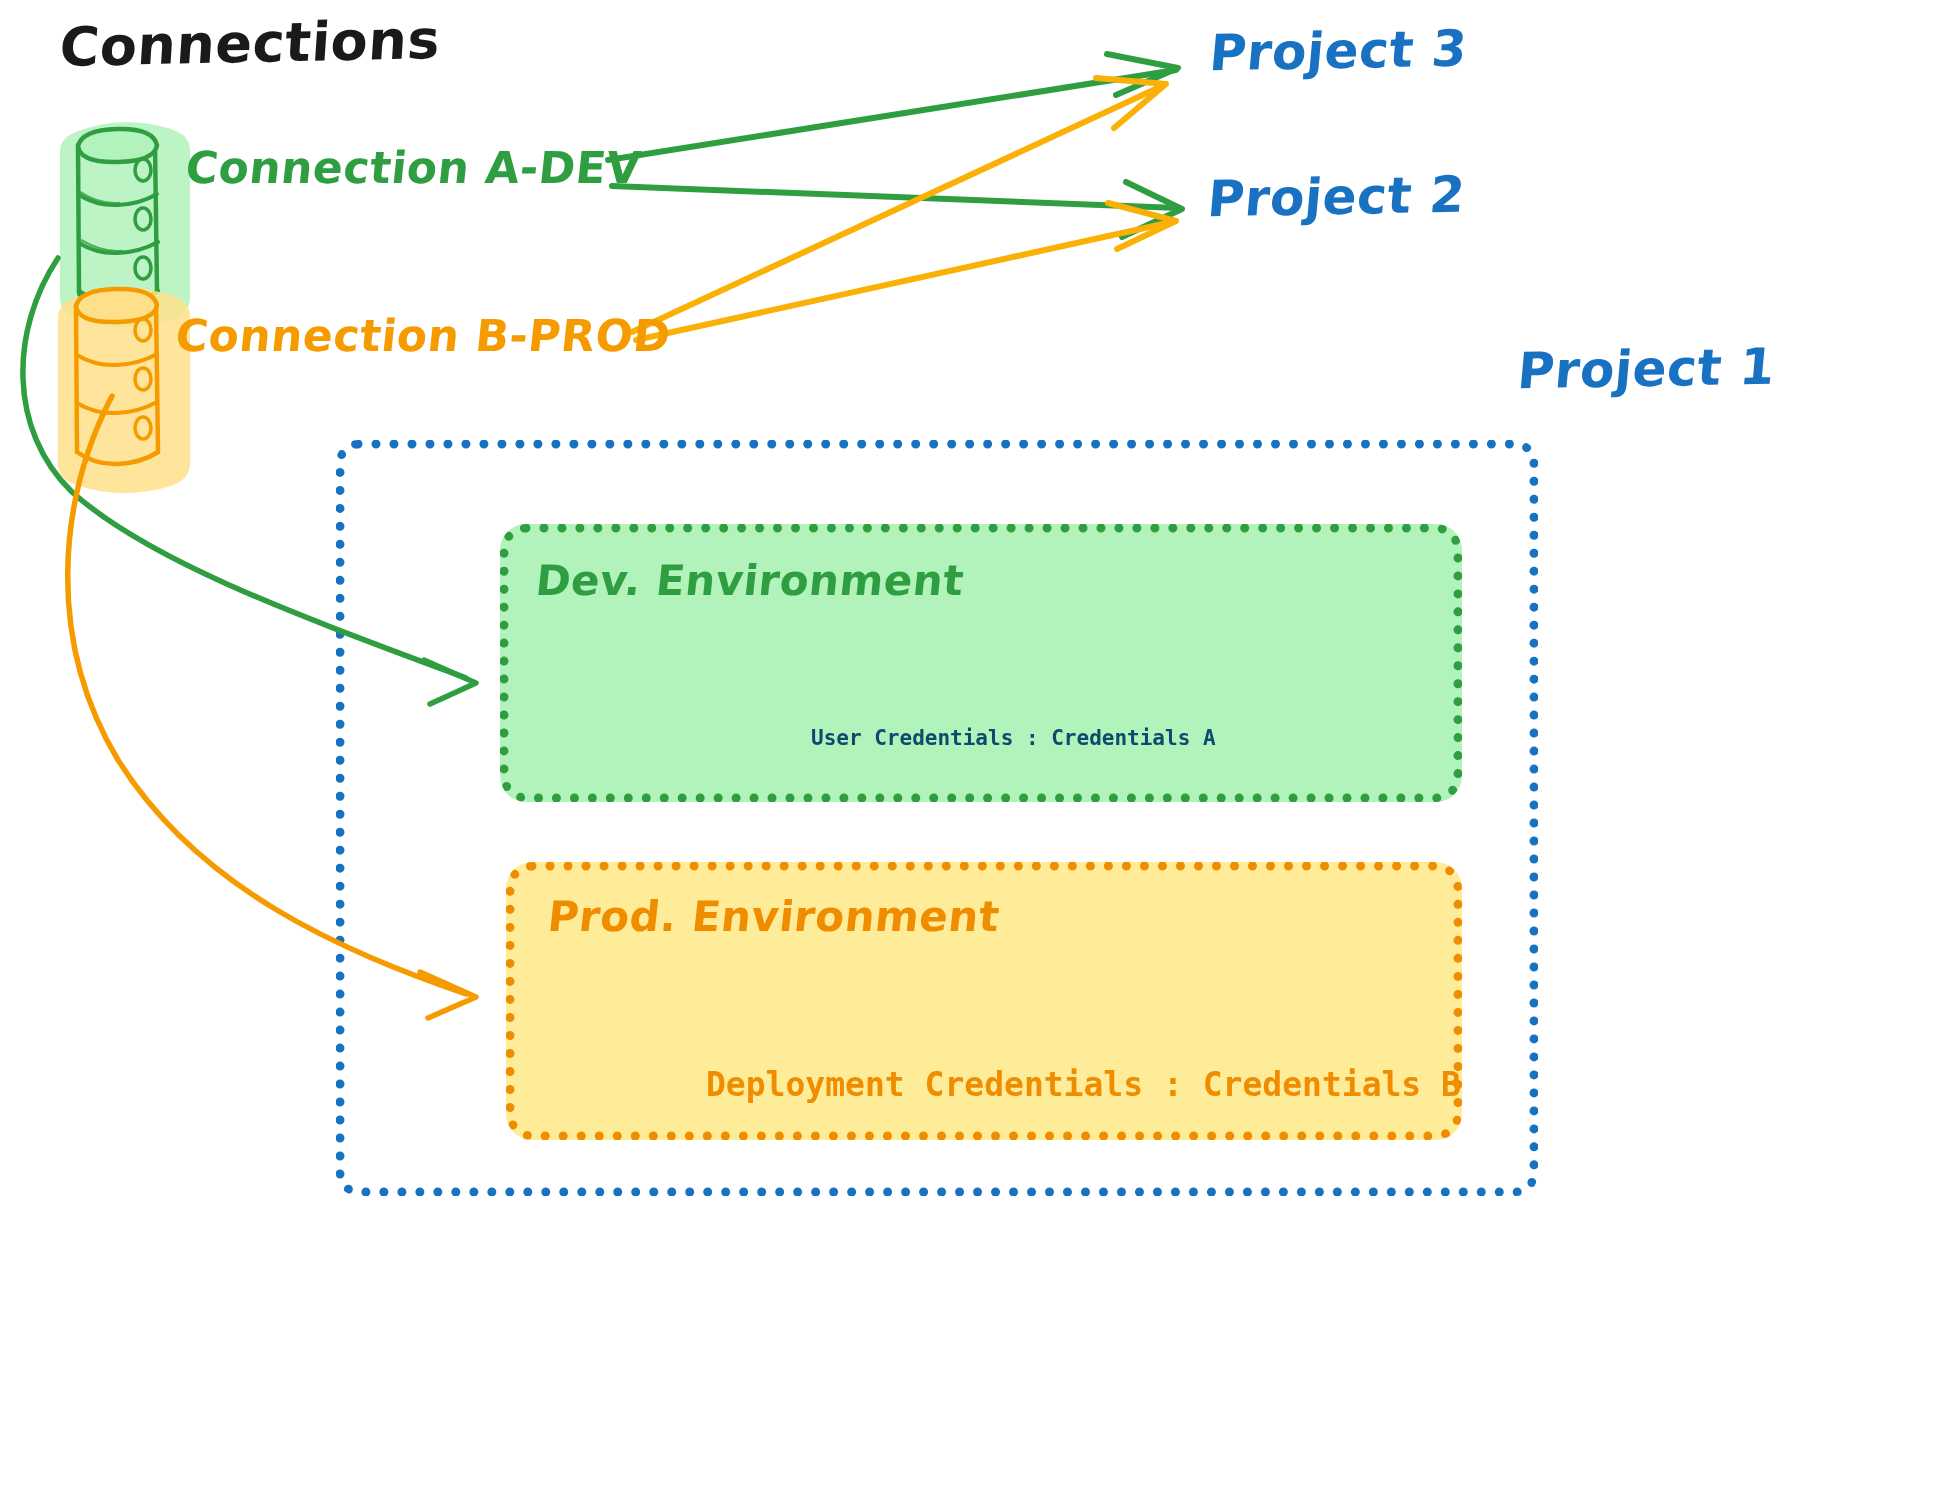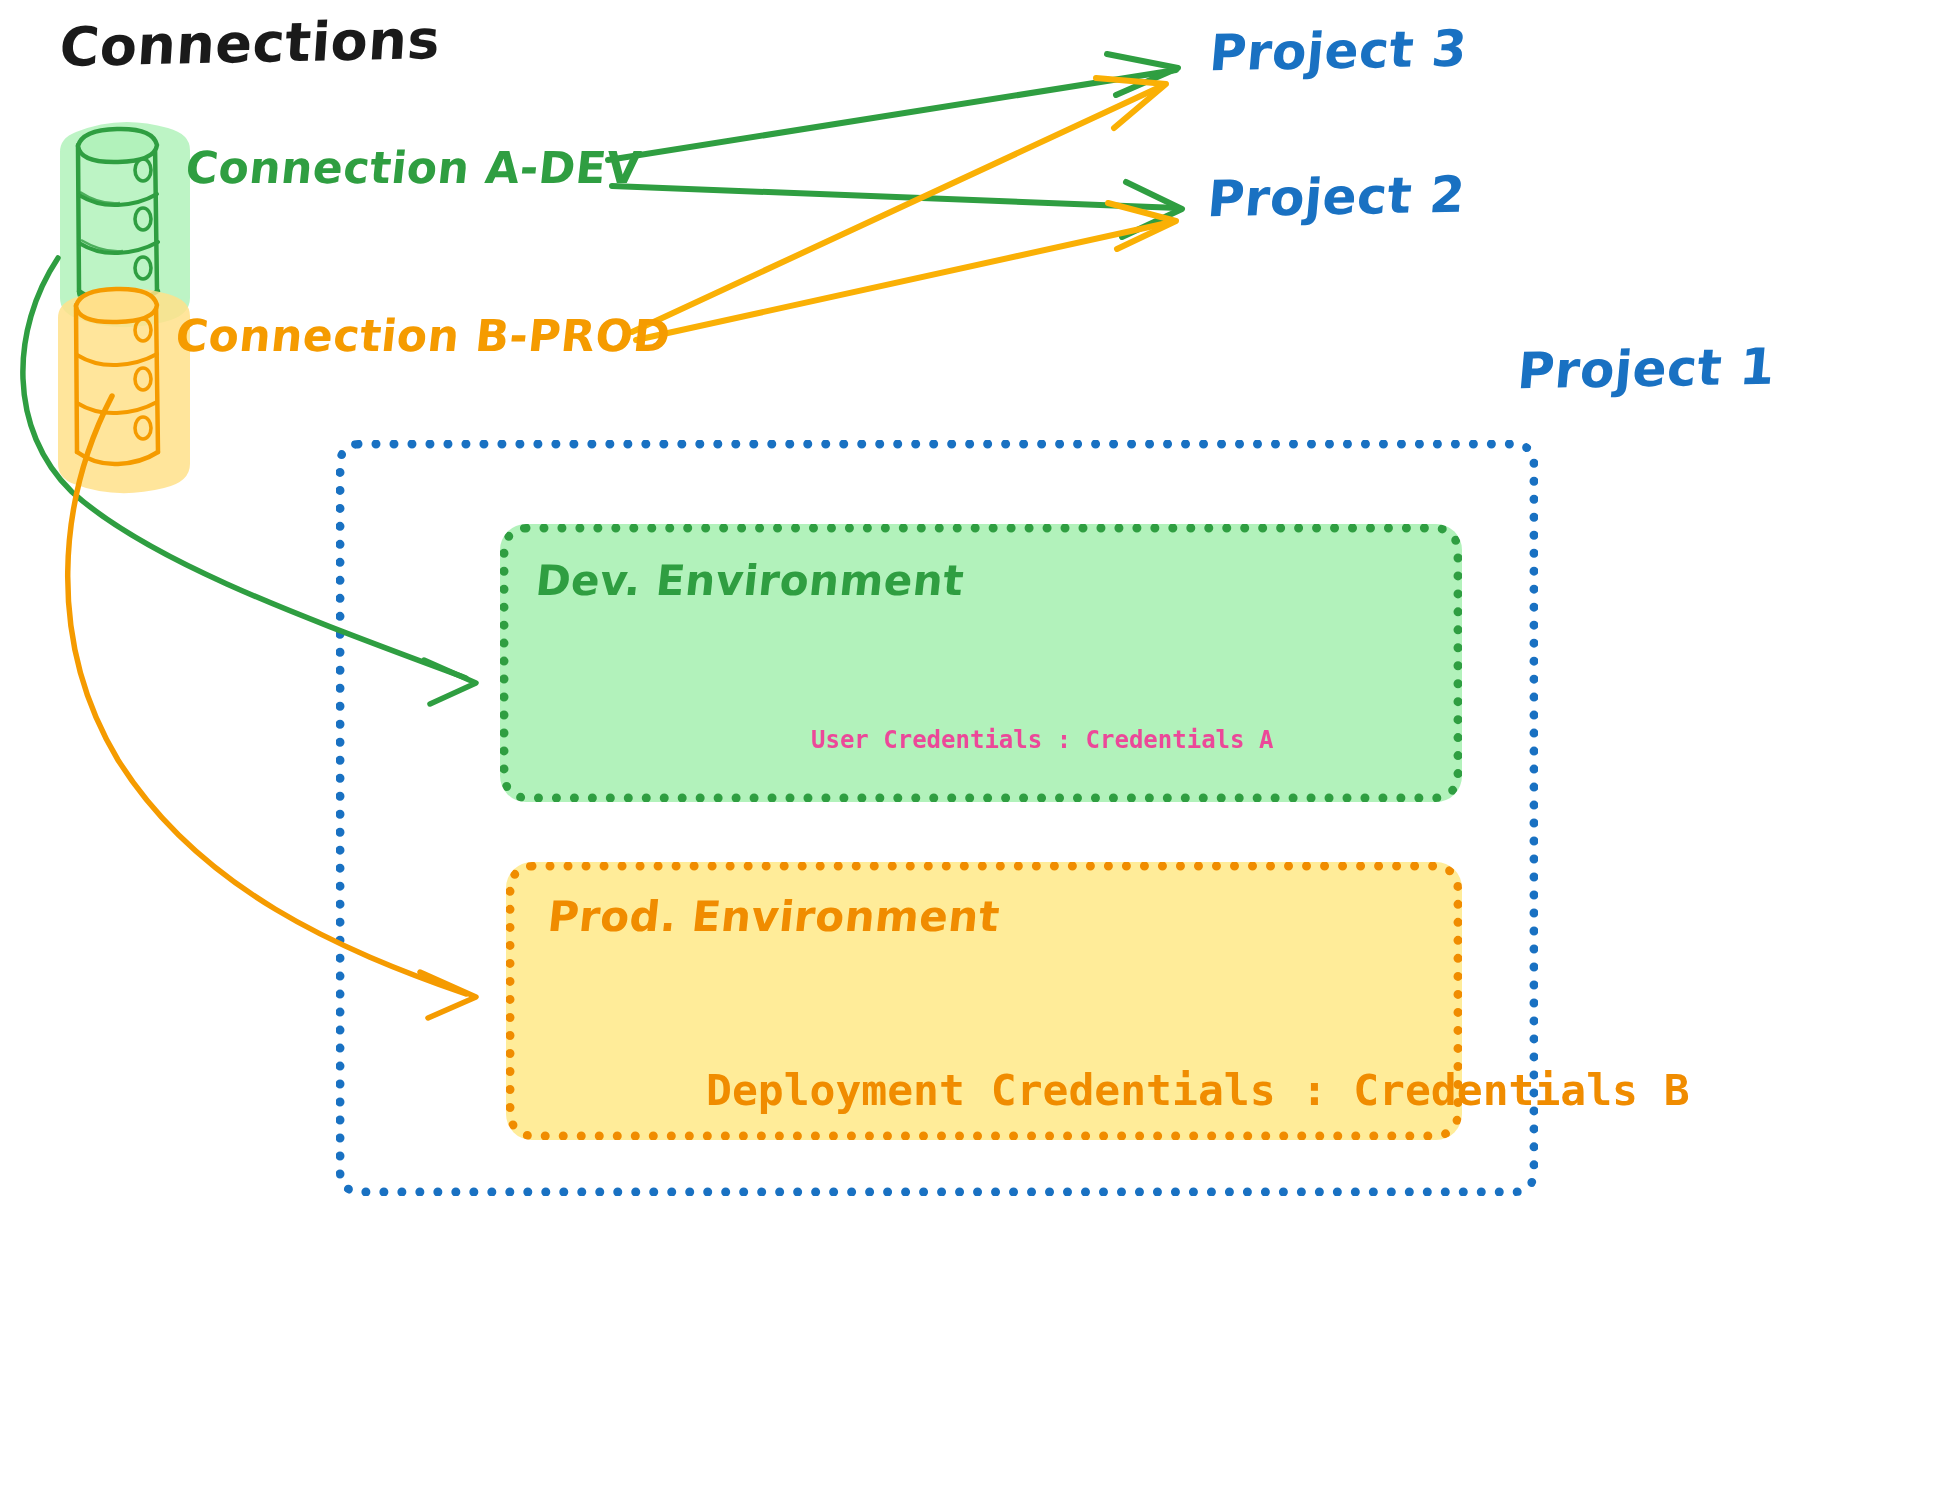--- a/index.html
+++ b/index.html
@@ -90,28 +90,28 @@
   #env-prod-title {
     left: 548px;
     top: 892px;
     font-size: 42px;
     color: #f08c00;
     transform: skewX(-6deg);
   }
   #env-dev-cred {
     left: 811px;
     top: 726px;
-    font-size: 24px;
-    color: #ec4899;
+    font-size: 21px;
+    color: #0c4a6e;
     text-align: center;
   }
   #env-prod-cred {
     left: 706px;
     top: 1065px;
-    font-size: 43px;
+    font-size: 33px;
     color: #f08c00;
   }
   .box {
     position: absolute;
     box-sizing: border-box;
   }
   #project-1-container {
     left: 336px;
     top: 440px;
     width: 1202px;

